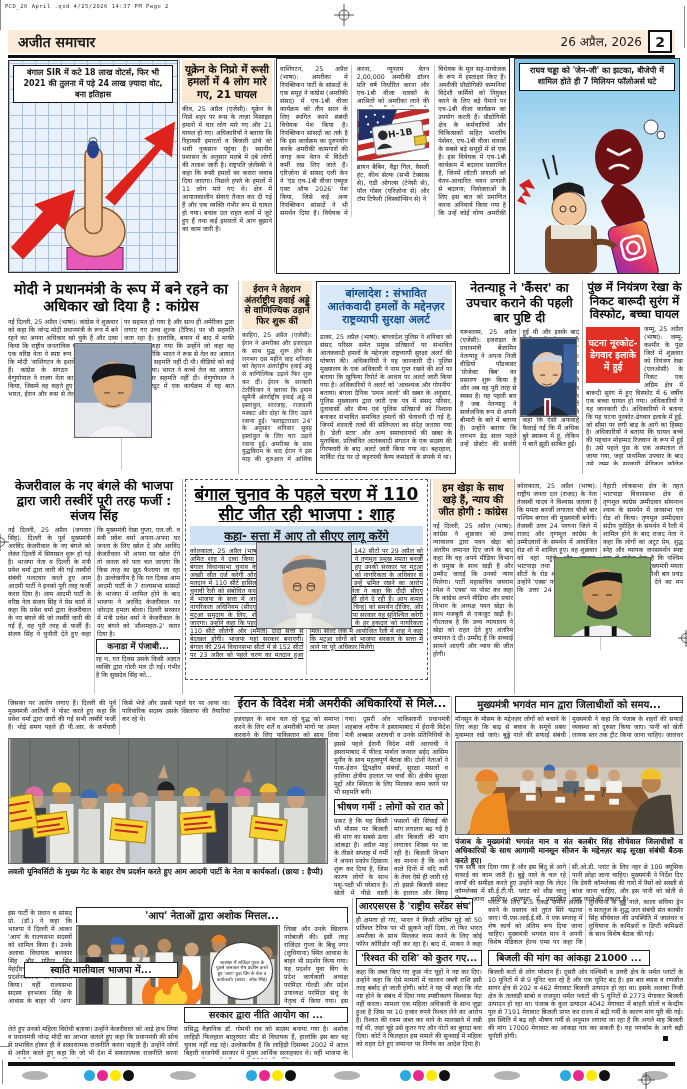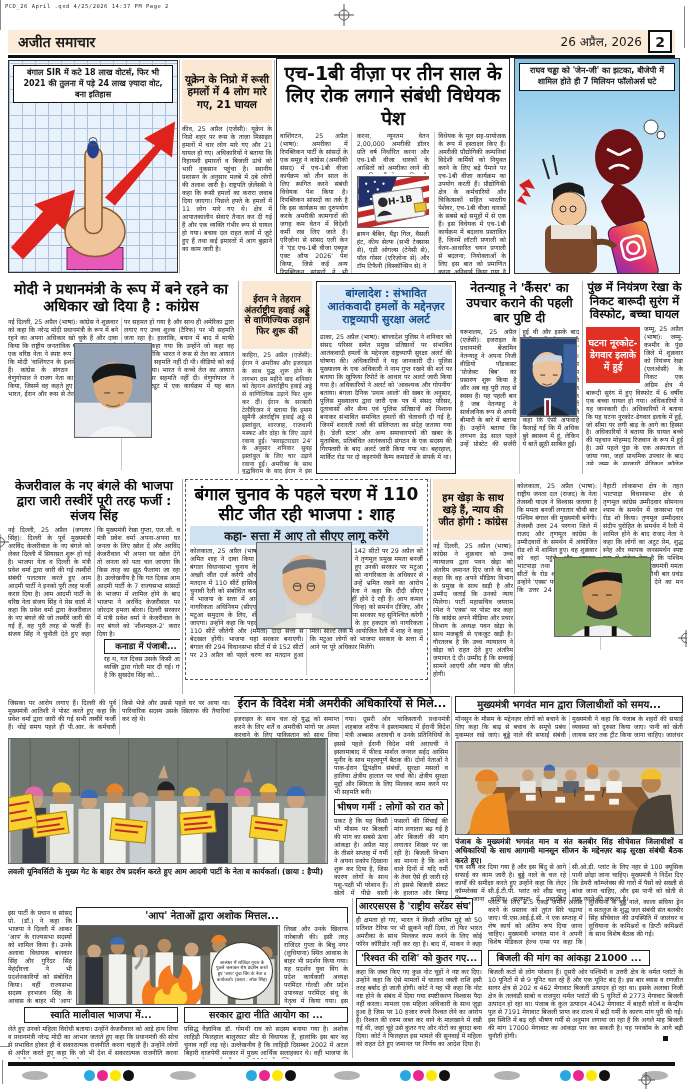--- a/index.html
+++ b/index.html
@@ -10,21 +10,21 @@
   .masthead{position:absolute;left:8px;top:30px;width:667px;height:23px;background:#fcebd8;
             display:flex;align-items:center;justify-content:space-between;padding:0;box-sizing:border-box;}
   .mh-title{font-size:14px;font-weight:700;padding-left:10px;}
   .mh-right{display:flex;align-items:center;gap:6px;padding-right:3px;}
   .mh-date{font-size:12px;font-weight:400;}
   .mh-pageno{width:20px;height:19px;border:2px solid #111;background:#fff;font-size:14px;
              font-weight:700;display:flex;align-items:center;justify-content:center;}
   .rule{position:absolute;background:#111;}
   .art{position:absolute;box-sizing:border-box;overflow:hidden;}
   .hl{font-weight:700;text-align:center;line-height:1.18;color:#0d0d0d;margin:0;}
-  .cream{background:#fbe8d2;padding:13px 2px;}
+  .cream{background:#fbe8d2;padding:3px 2px;}
   .body{font-size:6.3px;line-height:1.27;text-align:justify;color:#222;overflow:hidden;}
   .cols2{column-count:2;column-gap:6px;column-rule:1px solid #c9c9c9;}
   .caption{font-size:7.5px;font-weight:700;line-height:1.25;text-align:justify;color:#111;}
   .photo{position:absolute;overflow:hidden;background:#ccc;border:1px solid #666;box-sizing:border-box;}
   .photo svg{display:block;width:100%;height:100%;}
   .mini-hl{border:1px solid #222;background:#fff;font-weight:700;font-size:10px;
            text-align:center;line-height:1.3;padding:1px 2px;box-sizing:border-box;overflow:hidden;white-space:nowrap;}
   .vr{position:absolute;width:1px;background:#adadad;}
   .alert-red{float:left;width:54px;height:56px;background:#e23024;color:#fff;font-weight:700;
              font-size:9.5px;text-align:center;display:flex;align-items:center;justify-content:center;
@@ -36,21 +36,21 @@
   .mark-oval{position:absolute;width:26px;height:9px;background:#b3b3b3;border-radius:50%;}
   .dots{position:absolute;display:flex;gap:2px;}
   .dots i{width:11px;height:11px;border-radius:50%;display:block;}
   .cross{position:absolute;}
   .tick{position:absolute;background:#8a8a8a;}
   .grid-bg{background:
      repeating-linear-gradient(0deg,#a9c2de 0 1px,transparent 1px 13px),
      repeating-linear-gradient(90deg,#a9c2de 0 1px,transparent 1px 13px),#e9f1fa;}
   .capbox{background:#fff;border:1.5px solid #111;font-weight:700;font-size:8px;
           text-align:center;line-height:1.35;padding:2px 3px;margin:4px;position:relative;z-index:2;}
-  .dashed{border:1.5px dashed #555;}
+  .dashed{border:1.5px dashed #555;text-decoration:underline;}
   .boxed{border:1.5px solid #222;}
   .hl-blue{color:#17508f;background:#d9e9f7;padding:3px 2px;}
 </style>
 </head>
 <body>
 
 <div class="page">
 
   <div class="printline">PCD_26 April .qxd   4/25/2026   14:37 PM   Page 2</div>
   <svg class="cross" style="left:334px;top:4px" width="20" height="22">
@@ -82,21 +82,20 @@
       <circle cx="84" cy="22" r="4" fill="none" stroke="#555"></circle>
     </svg>
   </section>
 
   <section class="art" style="left:182px;top:60px;width:90px;height:213px">
     <h2 class="hl cream" style="font-size:10.5px">यूक्रेन के निप्रो में रूसी हमलों में 4 लोग मारे गए, 21 घायल</h2>
     <div class="body" style="height:142px;margin-top:2px">कीव, 25 अप्रैल (एजेंसी): यूक्रेन के निप्रो शहर पर रूस के ताज़ा मिसाइल हमलों में चार लोग मारे गए और 21 घायल हो गए। अधिकारियों ने बताया कि रिहायशी इमारतों व बिजली ढांचे को भारी नुकसान पहुंचा है। स्थानीय प्रशासन के अनुसार मलबे में दबे लोगों की तलाश जारी है। राष्ट्रपति ज़ेलेंस्की ने कहा कि रूसी हमलों का करारा जवाब दिया जाएगा। पिछले हफ्ते के हमलों में 11 लोग मारे गए थे। क्षेत्र में आपातकालीन सेवाएं तैनात कर दी गई हैं और एक व्यक्ति गंभीर रूप से घायल हो गया। बचाव दल राहत कार्य में जुटे हुए हैं तथा कई इमारतों में आग बुझाने का काम जारी है।</div>
   </section>
 
   <section class="art boxed" style="left:276px;top:58px;width:234px;height:216px;padding:3px">
-    <h1 class="hl" style="font-size:19px">एच-1बी वीज़ा पर तीन साल के लिए रोक लगाने संबंधी विधेयक पेश</h1>
     <div style="display:flex;gap:5px;margin-top:3px;height:152px">
       <div class="body" style="width:73px;border-right:1px solid #c9c9c9;padding-right:3px">वाशिंगटन, 25 अप्रैल (भाषा): अमरीका में रिपब्लिकन पार्टी के सांसदों के एक समूह ने कांग्रेस (अमरीकी संसद) में एच-1बी वीजा कार्यक्रम को तीन साल के लिए स्थगित करने संबंधी विधेयक पेश किया है। रिपब्लिकन सांसदों का तर्क है कि इस कार्यक्रम का दुरुपयोग करके अमरीकी कामगारों की जगह कम वेतन में विदेशी कर्मी रख लिए जाते हैं। एरिज़ोना से सांसद एली केन ने 'एंड एच-1बी वीजा एब्यूज एक्ट ऑफ 2026' पेश किया, जिसे कई अन्य रिपब्लिकन सांसदों ने भी समर्थन दिया है। विधेयक में एच-1बी कार्यक्रम में सुधारों का प्रस्ताव है, जिसमें वार्षिक सीमा 65,000 से घटाकर 25,000</div>
       <div style="width:78px;overflow:hidden">
         <div class="body" style="height:42px">करना, न्यूनतम वेतन 2,00,000 अमरीकी डॉलर प्रति वर्ष निर्धारित करना और एच-1बी वीजा धारकों के आश्रितों को अमरीका लाने की अनुमति नहीं देना शामिल है। कांग्रेस</div>
         <div class="photo" style="position:relative;width:78px;height:52px;margin:2px 0">
           <svg viewBox="0 0 78 52">
             <rect width="78" height="52" fill="#fff"></rect>
             <g transform="rotate(-12 39 26)">
               <rect x="-10" y="4" width="100" height="6" fill="#c42b28"></rect>
                 <rect x="-10" y="16" width="100" height="6" fill="#c42b28"></rect>
@@ -214,21 +213,21 @@
     <h2 class="hl" style="font-size:11.5px">पुंछ में नियंत्रण रेखा के निकट बारूदी सुरंग में विस्फोट, बच्चा घायल</h2>
     <div class="body" style="height:140px;margin-top:3px">
       <div class="alert-red">घटना नूरकोट-डेगवार इलाके में हुई</div>
       <span>जम्मू, 25 अप्रैल (भाषा): जम्मू-कश्मीर के पुंछ जिले में शुक्रवार को नियंत्रण रेखा (एलओसी) के निकट एक अग्रिम क्षेत्र में बारूदी सुरंग में हुए विस्फोट में 6 वर्षीय एक बच्चा घायल हो गया। अधिकारियों ने यह जानकारी दी। अधिकारियों ने बताया कि यह घटना नूरकोट-डेगवार इलाके में हुई, जो सीमा पर लगी बाड़ के आगे का हिस्सा है। अधिकारियों ने बताया कि घायल बच्चे की पहचान मोहम्मद रिजवान के रूप में हुई है। उसे पहले पुंछ के एक अस्पताल ले जाया गया, जहां प्राथमिक उपचार के बाद उसे जम्मू के सरकारी मेडिकल कॉलेज (जीएमसी) अस्पताल स्थानांतरित कर दिया गया। पुलिस ने विस्फोट के कारणों की जांच शुरू कर दी है।</span>
     </div>
   </section>
 
   <section class="art" style="left:8px;top:479px;width:172px;height:215px">
     <h2 class="hl" style="font-size:12.5px">केजरीवाल के नए बंगले की भाजपा द्वारा जारी तस्वीरें पूरी तरह फर्जी : संजय सिंह</h2>
     <div class="body cols2" style="height:176px;margin-top:3px">नई दिल्ली, 25 अप्रैल (जगतार सिंह): दिल्ली के पूर्व मुख्यमंत्री अरविंद केजरीवाल के नए बंगले को लेकर दिल्ली में सियासत शुरू हो गई है। भाजपा नेता व दिल्ली के मंत्री प्रवेश वर्मा द्वारा जारी की गई तस्वीरों संबंधी पलटवार करते हुए आम आदमी पार्टी ने इनको पूरी तरह फर्जी करार दिया है। आम आदमी पार्टी के वरिष्ठ नेता संजय सिंह ने प्रेस वार्ता में कहा कि प्रवेश वर्मा द्वारा केजरीवाल के नए बंगले की जो तस्वीरें जारी की गई हैं, वह पूरी तरह से फर्जी हैं। संजय सिंह ने चुनौती देते हुए कहा कि मुख्यमंत्री रेखा गुप्ता, एल.जी. व मंत्री प्रवेश वर्मा अपना-अपना घर जनता के लिए खोल दें और अरविंद केजरीवाल भी अपना घर खोल देंगे तो जनता को पता चल जाएगा कि किस तरह का झूठ फैलाया जा रहा है। उल्लेखनीय है कि गत दिवस आम आदमी पार्टी के 7 राज्यसभा सांसदों के भाजपा में शामिल होने के बाद भाजपा ने अरविंद केजरीवाल पर जोरदार हमला बोला। दिल्ली सरकार में मंत्री प्रवेश वर्मा ने केजरीवाल के नए बंगले को 'शीशमहल-2' करार दिया है।</div>
-    <div style="position:absolute;left:96px;top:160px;width:84px;background:#fff">
+    <div style="position:absolute;left:88px;top:160px;width:84px;background:#fff">
       <div class="mini-hl" style="font-size:8.5px">कनाडा में पंजाबी...</div>
       <div class="body" style="height:36px;margin-top:1px">रह थ, गत दिवस उसके किसी अज्ञात व्यक्ति द्वारा गोली मार दी गई। गंभीर है कि सुखदेव सिंह को...</div>
     </div>
   </section>
 
   <div class="vr" style="left:182px;top:479px;height:215px"></div>
 
   <section class="art dashed" style="left:185px;top:479px;width:243px;height:201px;padding:4px">
     <h1 class="hl" style="font-size:17px">बंगाल चुनाव के पहले चरण में 110 सीट जीत रही भाजपा : शाह</h1>
     <div class="subhead-blue">कहा- सत्ता में आए तो सीएए लागू करेंगे</div>
@@ -441,21 +440,21 @@
       </g>
       <path d="M66 80 q-4 -18 8 -26 q-2 12 8 8 q-2 -16 12 -22 q0 12 8 14 q6 -8 4 -16 q14 10 10 28 q8 -2 8 -10 q8 14 -4 24 Z" fill="#f47b20"></path>
       <path d="M78 80 q-2 -12 8 -16 q0 8 8 6 q0 -10 8 -12 q2 10 8 10 q4 8 -2 12 Z" fill="#ffd23a"></path>
       <path d="M58 44 q10 -10 6 -20 M150 40 q-8 -8 -4 -18" stroke="#9a9a90" stroke-width="3" fill="none"></path>
     </svg>
     <div class="overlay-circle">जालंधर में राजिंदर गुप्ता के पुतले जलाकर रोष प्रदर्शन करते हुए 'आप' युवा विंग के नेता व कार्यकर्ता। (छाया : लोक सिंह)</div>
   </div>
 
   <div class="body" style="position:absolute;left:284px;top:925px;width:64px;height:80px">लिखा और उनके खिलाफ नारेबाजी की। इसी तरह राजिंदर गुप्ता के बिन्नू नगर (लुधियाना) स्थित आवास के बाहर भी प्रदर्शन किया गया। यह प्रदर्शन युवा विंग के प्रदेश कार्यकारी अध्यक्ष परमिंदर गोल्डी और प्रदेश उपाध्यक्ष परमिंदर संधू के नेतृत्व में किया गया। इस दौरान संधू ने कहा कि राजिंदर गुप्ता द्वारा भाजपा का साथ देना पंजाब के लोगों के साथ बड़ा धोखा है। इस मौके पर प्रदेश महासचिव बलजोत सिंह, हरदीप, हरजोत, रविन्द्रपाल आदि शामिल थे।</div>
 
-  <section class="art" style="left:24px;top:1007px;width:154px;height:28px">
+  <section class="art" style="left:24px;top:962px;width:154px;height:28px">
     <div class="mini-hl" style="font-size:9.5px">स्वाति मालीवाल भाजपा में...</div>
   </section>
   <div class="body" style="position:absolute;left:8px;top:1025px;width:170px;height:34px">लेते हुए उनको महिला विरोधी बताया। उन्होंने केजरीवाल को आड़े हाथ लिया व प्रधानमंत्री नरेन्द्र मोदी का आभार जताते हुए कहा कि प्रधानमंत्री की सोच से प्रभावित होकर ही वे सकारात्मक राजनीति करना चाहती हैं। उन्होंने लोगों से अपील करते हुए कहा कि जो भी देश में सकारात्मक राजनीति करना चाहते हैं वे भाजपा में शामिल हो जाएं।</div>
 
   <section class="art" style="left:184px;top:1007px;width:164px;height:16px">
     <div class="mini-hl" style="font-size:9.5px">सरकार द्वारा नीति आयोग का ...</div>
   </section>
   <div class="body" style="position:absolute;left:184px;top:1025px;width:164px;height:34px">प्रसिद्ध वैज्ञानिक डॉ. गोमथी राव को सदस्य बनाया गया है। अशोक लाहिड़ी फिलहाल बालुरघाट सीट से विधायक हैं, हालांकि इस बार वह चुनाव नहीं लड़ रहे। उल्लेखनीय है कि लाहिड़ी दिसम्बर 2002 में अटल बिहारी वाजपेयी सरकार में मुख्य आर्थिक सलाहकार थे। वहीं भाजपा के साथ जुड़े हुए गोमथी राव ने 2021 में पश्चिम बंगाल चुनाव लड़ा था, परंतु हार गए थे।</div>
 
   <div class="vr" style="left:352px;top:898px;height:160px"></div>

